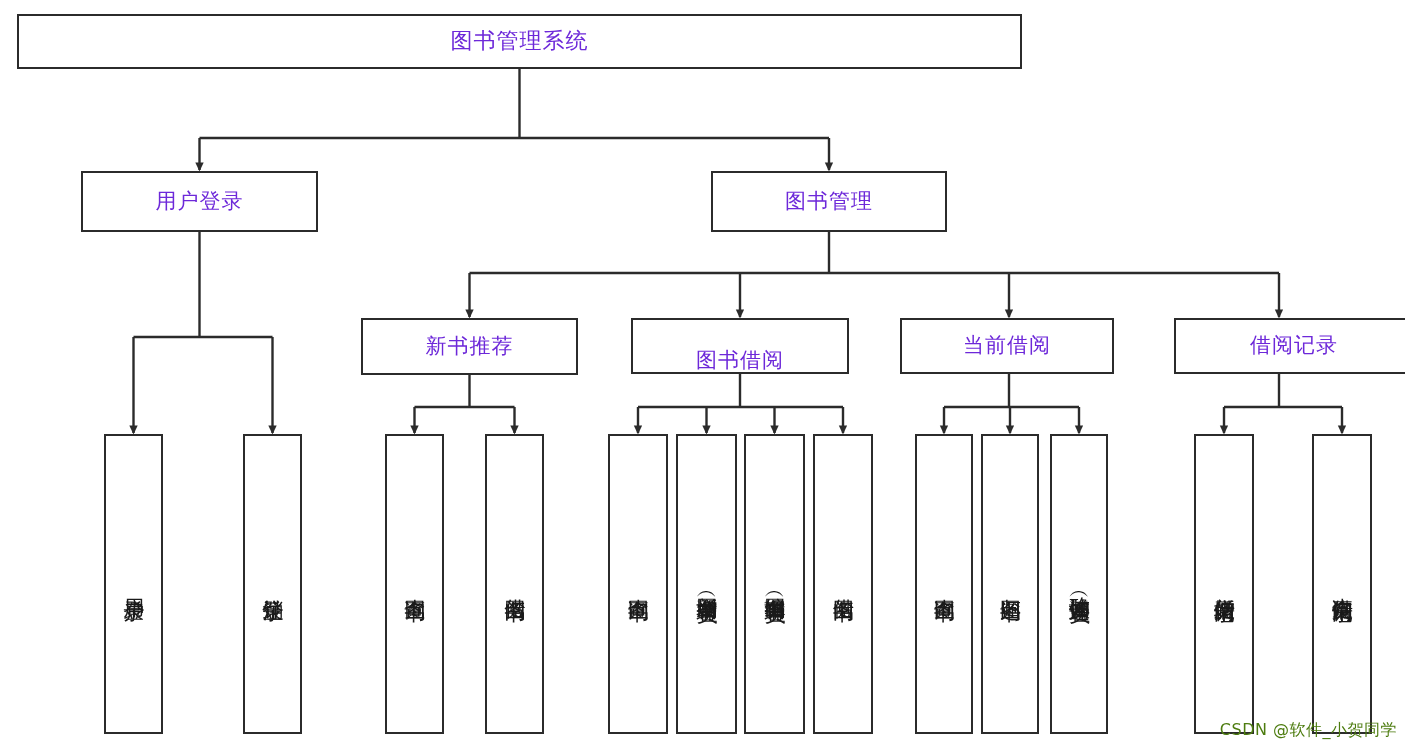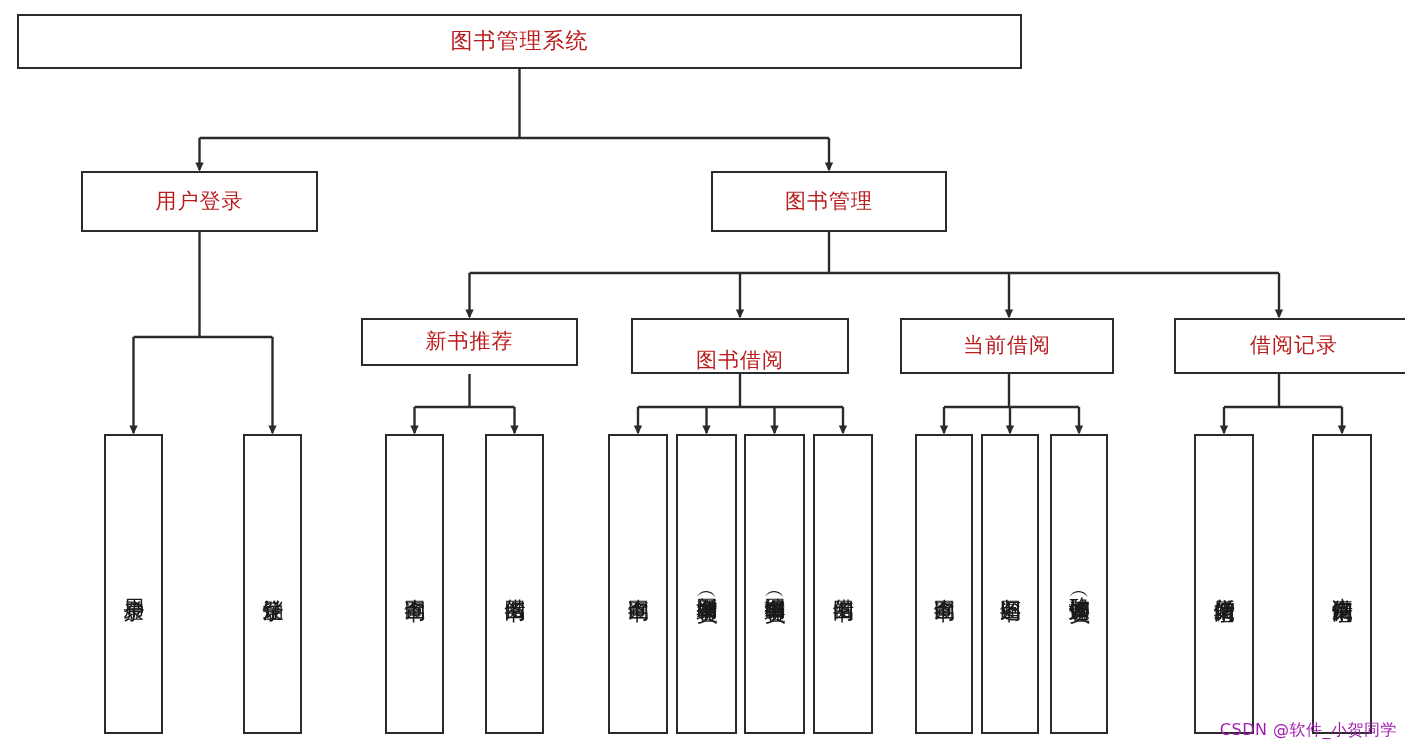--- a/index.html
+++ b/index.html
@@ -24,21 +24,21 @@
     background: #ffffff;
     border: 2px solid #2b2b2b;
     display: flex;
     align-items: center;
     justify-content: center;
     overflow: hidden;
   }
   .node-label-h {
     font-size: 21px;
     line-height: 1.1;
-    color: #b91c1c;
+    color: #6d28d9;
     letter-spacing: 1px;
     white-space: nowrap;
     text-align: center;
   }
   .node-label-v {
     font-size: 21px;
     line-height: 1.28;
     color: #1a1a1a;
     letter-spacing: 1px;
     writing-mode: vertical-rl;
@@ -53,21 +53,21 @@
     top: 0;
     width: 1405px;
     height: 747px;
     pointer-events: none;
   }
   .watermark {
     position: absolute;
     right: 8px;
     bottom: 6px;
     font-size: 16px;
-    color: #a21caf;
+    color: #4d7c0f;
     letter-spacing: 0.5px;
     white-space: nowrap;
     user-select: none;
   }
 </style>
 </head>
 <body>
 
 <div id="diagram-root">
   <svg class="connectors" viewBox="0 0 1405 747" width="1405" height="747" aria-hidden="true">
@@ -116,21 +116,21 @@
   <div id="node-layer">
       <div class="node-box node-root" style="left: 17px; top: 14px; width: 1005px; height: 55px;">
         <div class="node-label-h">图书管理系统</div>
       </div>
       <div class="node-box" style="left: 81px; top: 171px; width: 237px; height: 61px;">
         <div class="node-label-h">用户登录</div>
       </div>
       <div class="node-box" style="left: 711px; top: 171px; width: 236px; height: 61px;">
         <div class="node-label-h">图书管理</div>
       </div>
-      <div class="node-box" style="left: 361px; top: 318px; width: 217px; height: 48px;">
+      <div class="node-box" style="left: 361px; top: 318px; width: 217px; height: 57px;">
         <div class="node-label-h">新书推荐</div>
       </div>
       <div class="node-box" style="left: 631px; top: 318px; width: 218px; height: 56px; align-items: flex-end;">
         <div class="node-label-h">图书借阅</div>
       </div>
       <div class="node-box" style="left: 900px; top: 318px; width: 214px; height: 56px;">
         <div class="node-label-h">当前借阅</div>
       </div>
       <div class="node-box" style="left: 1174px; top: 318px; width: 240px; height: 56px;">
         <div class="node-label-h">借阅记录</div>

